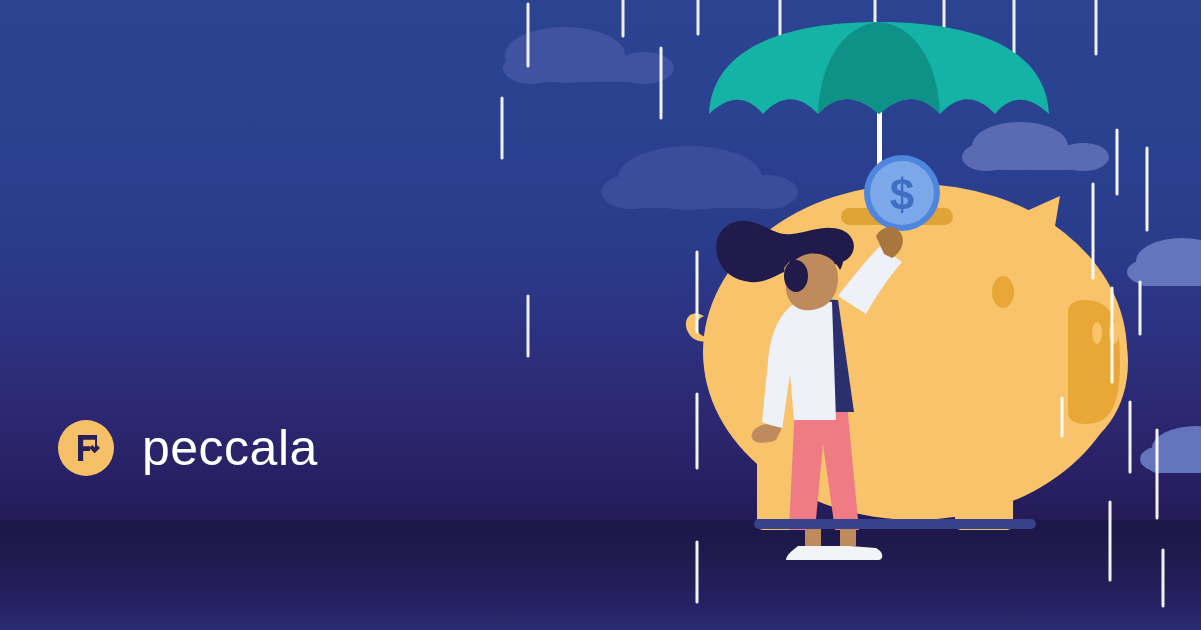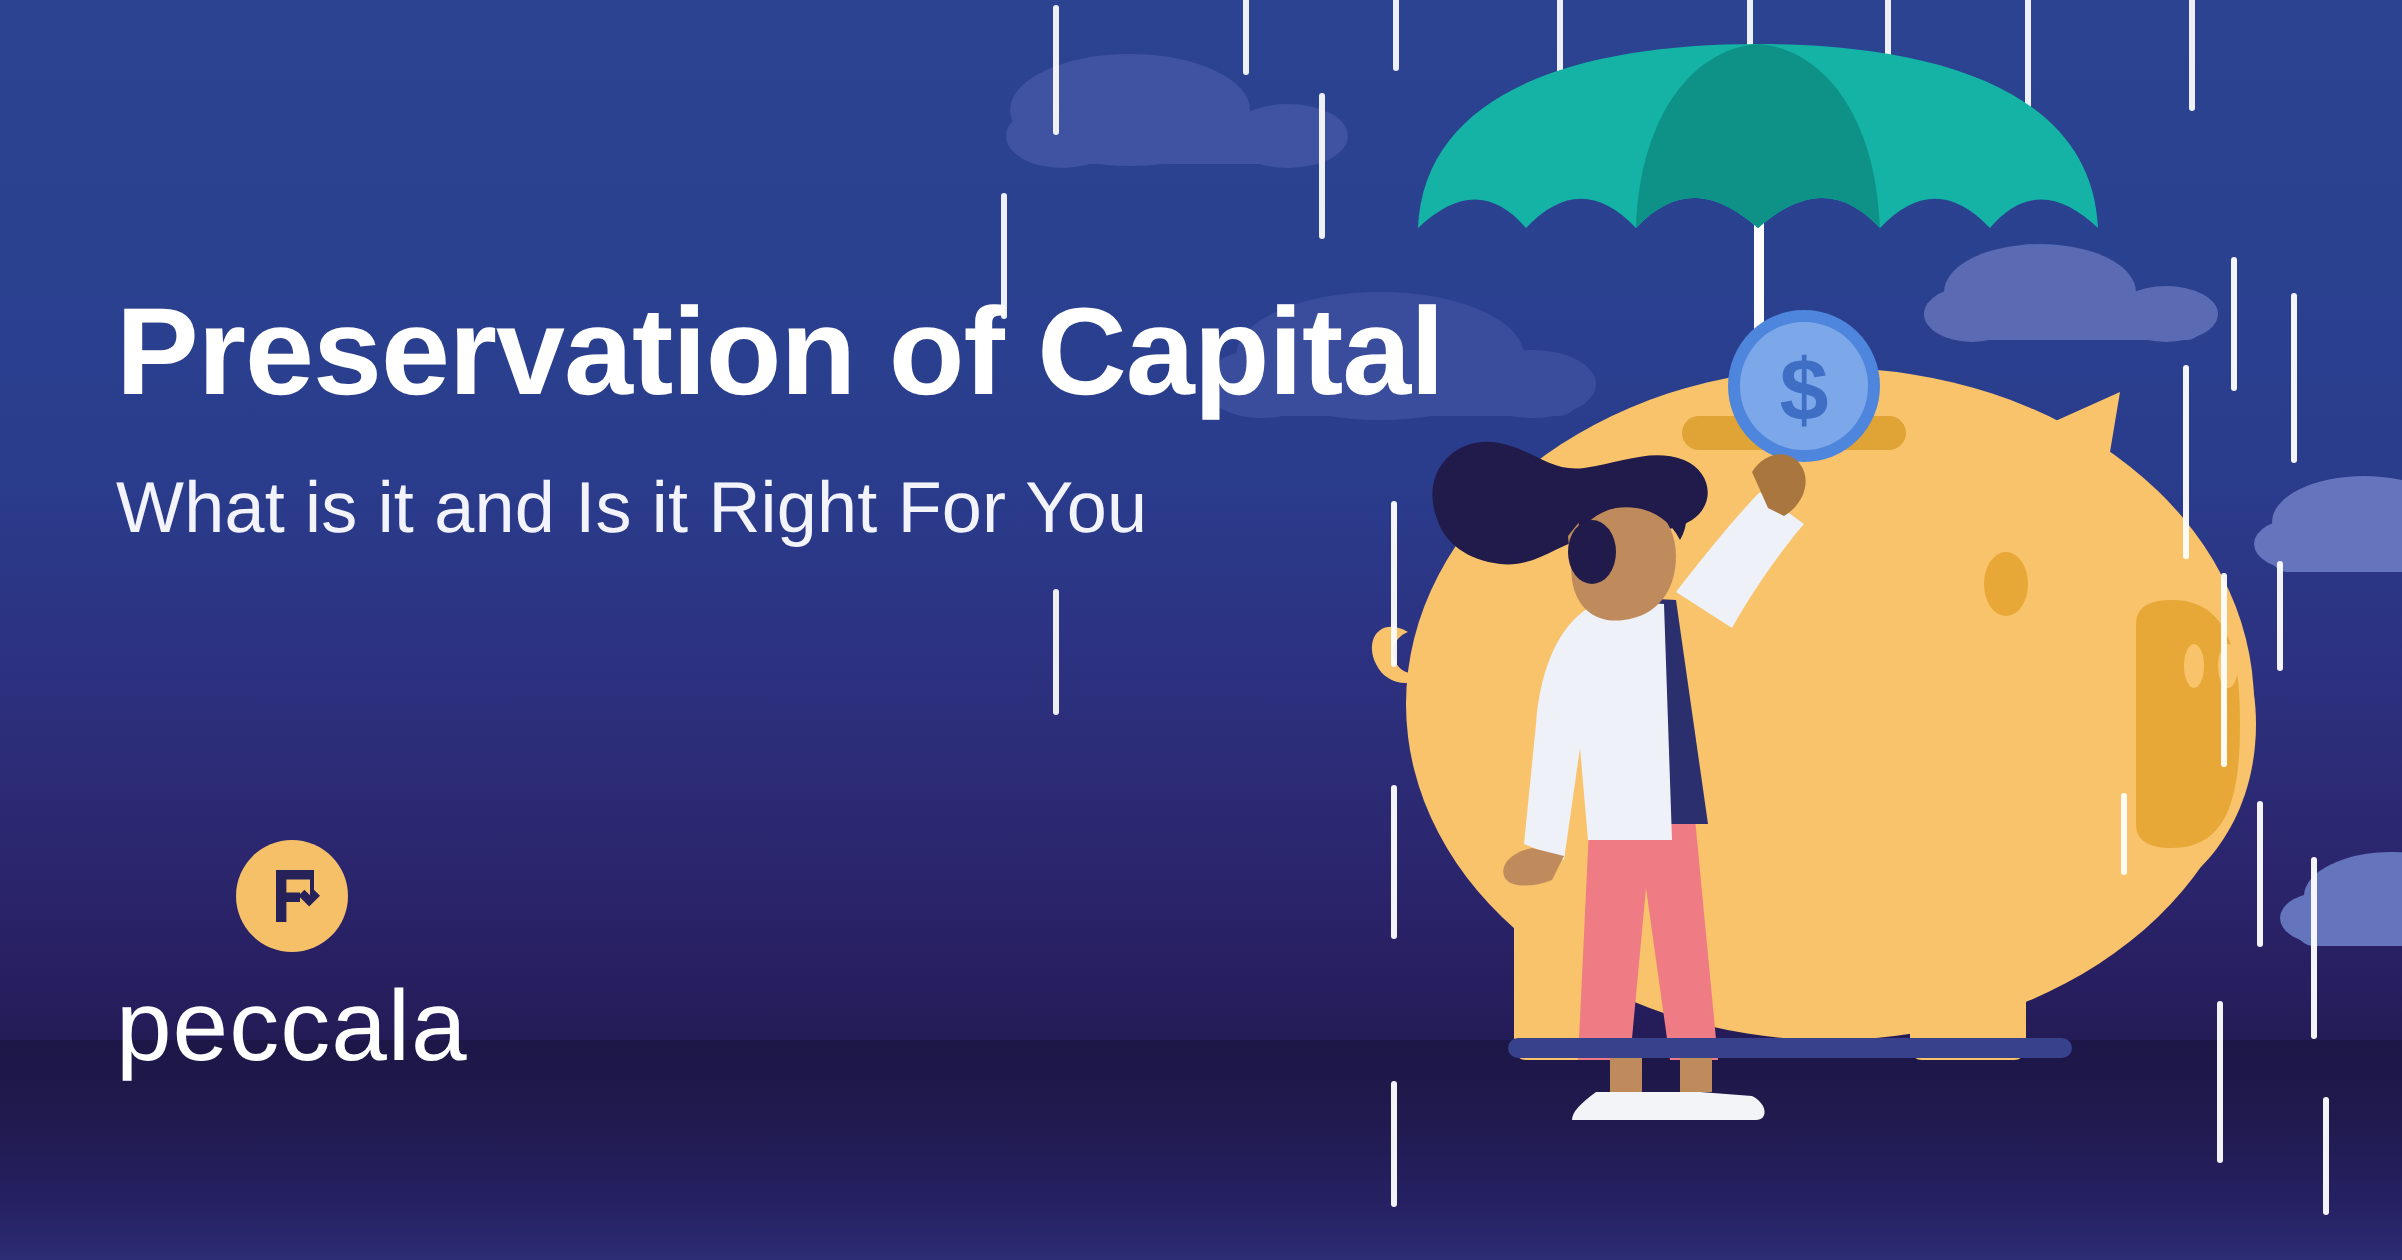--- a/index.html
+++ b/index.html
@@ -52,21 +52,21 @@
     line-height:1.1;
     font-weight:400;
     color:#f3f4fb;
     letter-spacing:0.1px;
     white-space:nowrap;
   }
 
   
   #logo-lockup{
     position:absolute;left:58px;top:420px;
-    display:flex;align-items:center;gap:12px;flex-direction:column;
+    display:flex;align-items:center;gap:28px;
   }
   #logo-mark{
     width:56px;height:56px;border-radius:50%;
     background:#f6c069;
     display:flex;align-items:center;justify-content:center;
     flex:0 0 auto;
   }
   #logo-wordmark{
     font-size:50px;line-height:1;
     font-weight:400;
@@ -236,24 +236,20 @@
       <line x1="1140" y1="282" x2="1140" y2="334"></line>
       <line x1="1112" y1="288" x2="1112" y2="382"></line>
       <line x1="1062" y1="398" x2="1062" y2="436"></line>
       <line x1="1130" y1="402" x2="1130" y2="472"></line>
       <line x1="1157" y1="430" x2="1157" y2="518"></line>
       <line x1="1110" y1="502" x2="1110" y2="580"></line>
       <line x1="1163" y1="550" x2="1163" y2="606"></line>
     </g>
   </svg>
 
-  <div id="text-block">
-    <h1 id="page-title">Preservation of Capital</h1>
-    <p id="page-subtitle">What is it and Is it Right For You</p>
-  </div>
 
   <div id="logo-lockup">
     <div id="logo-mark">
       <svg width="36" height="36" viewBox="0 0 36 36" aria-hidden="true">
         <path d="M10,5 L10,31 L15.2,31 L15.2,21 L22,21 L22,16.2 L15.2,16.2 L15.2,9.8 L27,9.8 L27,17.6 L24.2,14.9 L21.2,17.9 L26.6,23.2 L32,17.9 L29,14.9 L29,5 Z" fill="#272159"></path>
       </svg>
     </div>
     <div id="logo-wordmark">peccala</div>
   </div>
 

